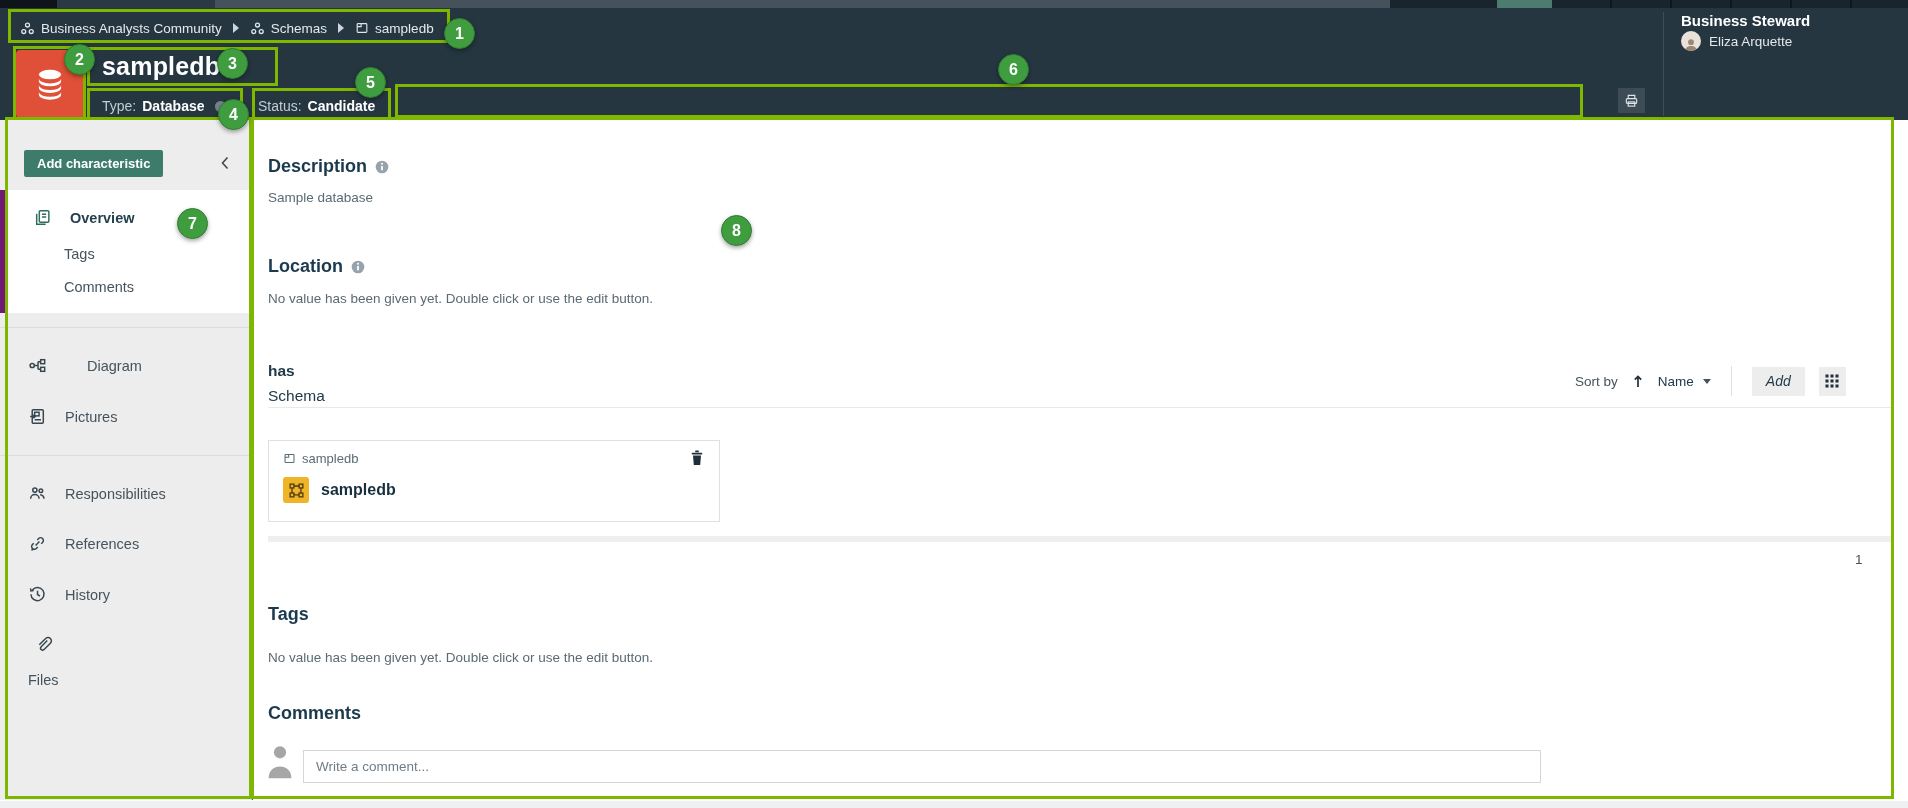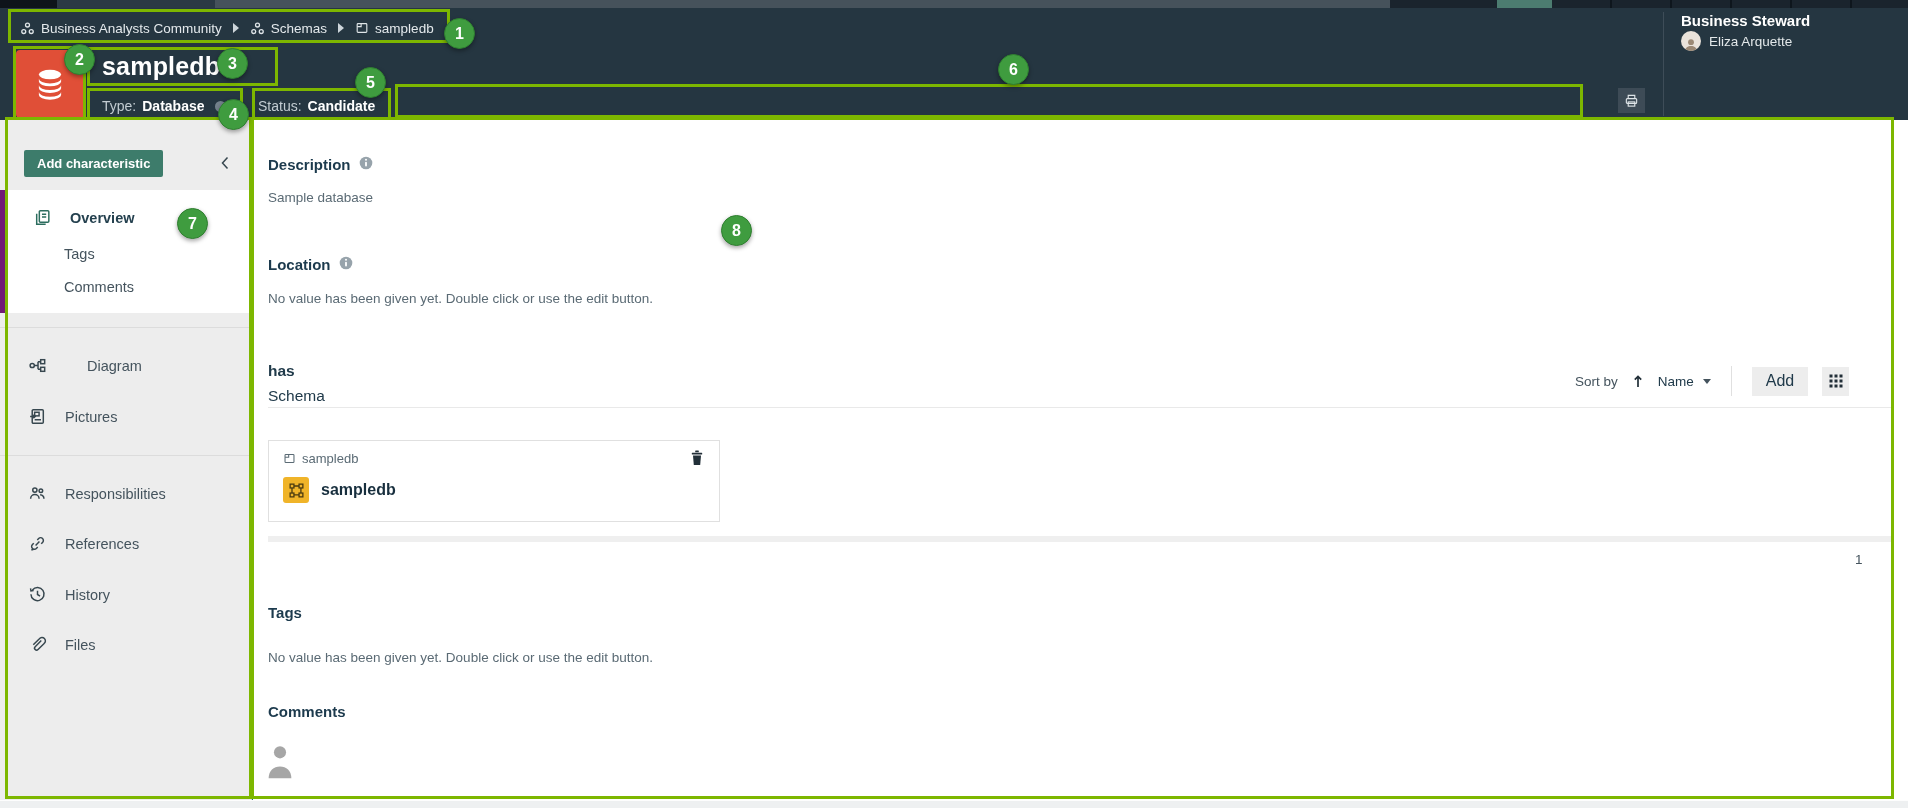--- a/index.html
+++ b/index.html
@@ -54,29 +54,29 @@
   .collapse { position:absolute; right:16px; top:33px; width:20px; height:20px; display:flex; align-items:center; justify-content:center; cursor:pointer; }
   .sb-group1 { position:absolute; left:0; top:70px; width:251px; height:123px; background:#fff; border-left:5px solid #701a75; }
   .sb-row { position:absolute; left:28px; display:flex; align-items:center; gap:18px; color:#44535d; font-size:14.5px; cursor:pointer; }
   .sb-row svg { display:block; color:#37474f; }
   .sb-row.active { font-weight:bold; color:#25414f; }
   .sb-sub { left:59px; }
   .sb-div { position:absolute; left:0; width:251px; height:1px; background:#dcdcdc; }
 
   
   .main { position:absolute; left:253px; top:120px; width:1655px; height:680px; background:#fff; }
-  .h-sec { position:absolute; font-size:15px; font-weight:bold; color:#1c3a4d; display:flex; align-items:flex-start; gap:8px; }
+  .h-sec { position:absolute; font-size:18px; font-weight:bold; color:#1c3a4d; display:flex; align-items:center; gap:8px; }
   .body-txt { position:absolute; font-size:13.5px; color:#5a6a74; }
   .rel-head { position:absolute; left:15px; top:242px; font-size:15.5px; color:#203a4a; display:flex; gap:7px; align-items:baseline;flex-direction:column; }
   .rel-head .rel { font-weight:bold; }
   .sort-area { position:absolute; top:246px; left:1322px; display:flex; align-items:center; color:#44535d; font-size:13.5px; gap:14px; }
   .sort-name { display:flex; align-items:center; gap:9px; cursor:pointer; color:#203a4a; }
   .caret-down-d { width:0; height:0; border-left:4.5px solid transparent; border-right:4.5px solid transparent; border-top:5.5px solid #44535d; }
   .sort-vdiv { width:1px; height:30px; background:#e0e0e0; margin:0 6px; }
-  .add-btn { height:29px; background:#ededed; border:none; font-family:inherit; color:#203a4a; font-size:16px; padding:0 14px; cursor:pointer; }
+  .add-btn { height:29px; background:#ededed; border:none; font-family:inherit; color:#203a4a; font-size:14px; padding:0 14px; cursor:pointer;font-style:italic; }
   .grid-btn { width:27px; height:29px; background:#ededed; border:none; display:flex; align-items:center; justify-content:center; cursor:pointer; }
   .rel-div { position:absolute; left:15px; top:287px; width:1625px; height:1px; background:#e9e9e9; }
 
   .schema-card { position:absolute; left:15px; top:320px; width:452px; height:82px; background:#fff; border:1px solid #e0e0e0; }
   .card-top { position:absolute; left:14px; top:10px; display:flex; align-items:center; gap:6px; font-size:13px; color:#5a6a74; }
   .card-trash { position:absolute; right:15px; top:9px; cursor:pointer; }
   .card-main { position:absolute; left:14px; top:36px; display:flex; align-items:center; gap:12px; }
   .schema-ico { width:26px; height:26px; background:#f0b429; border-radius:3px; display:flex; align-items:center; justify-content:center; }
   .card-name { font-size:16px; font-weight:bold; color:#182f3e; }
 
@@ -249,21 +249,21 @@
       <span>References</span>
     </div>
     <div class="sb-row" style="top:465px;">
       <svg width="19" height="19" viewBox="0 0 18 18" fill="none" stroke="#37474f" stroke-width="1.4">
           <path d="M4.2 4.7a6.2 6.2 0 11-1.4 4"></path>
           <path d="M2.4 3.2l.4 2.5 2.5-.4"></path>
           <path d="M9 5.5V9l2.4 1.5"></path>
         </svg>
       <span>History</span>
     </div>
-    <div class="sb-row" style="top:515px;">
+    <div class="sb-row" style="top:515px;flex-direction:column;">
       <svg width="19" height="19" viewBox="0 0 18 18" fill="none" stroke="#37474f" stroke-width="1.4">
           <path d="M12.6 5.3l-5.8 5.8a1.9 1.9 0 102.7 2.7l5.8-5.8a3.2 3.2 0 10-4.5-4.5L5 9.3"></path>
         </svg>
       <span>Files</span>
     </div>
   </div>
 
   <div class="main">
 
     <div class="h-sec" style="left:15px; top:36px;">
@@ -359,20 +359,21 @@
     <div class="h-sec" style="left:15px; top:583px;">
       <span>Comments</span>
     </div>
 
     <span class="comment-avatar">
       <svg width="26" height="36" viewBox="0 0 24 32" fill="#a6a6a6">
           <circle cx="12" cy="8" r="5.6"></circle>
           <path d="M1.5 32c0-7 4.7-11 10.5-11s10.5 4 10.5 11z"></path>
         </svg>
     </span>
+    <input class="comment-input" type="text" placeholder="Write a comment..." style="">
   </div>
 
   <div class="footer-strip"></div>
 
   <div class="anno" style="left:8px;   top:9px;   width:442px;  height:34px;"></div>
   <div class="anno" style="left:13px;  top:46px;  width:73px;   height:74px;"></div>
   <div class="anno" style="left:87px;  top:47px;  width:191px;  height:39px;"></div>
   <div class="anno" style="left:87px;  top:88px;  width:156px;  height:32px;"></div>
   <div class="anno" style="left:252px; top:88px;  width:139px;  height:32px;"></div>
   <div class="anno" style="left:395px; top:84px;  width:1188px; height:34px;"></div>

